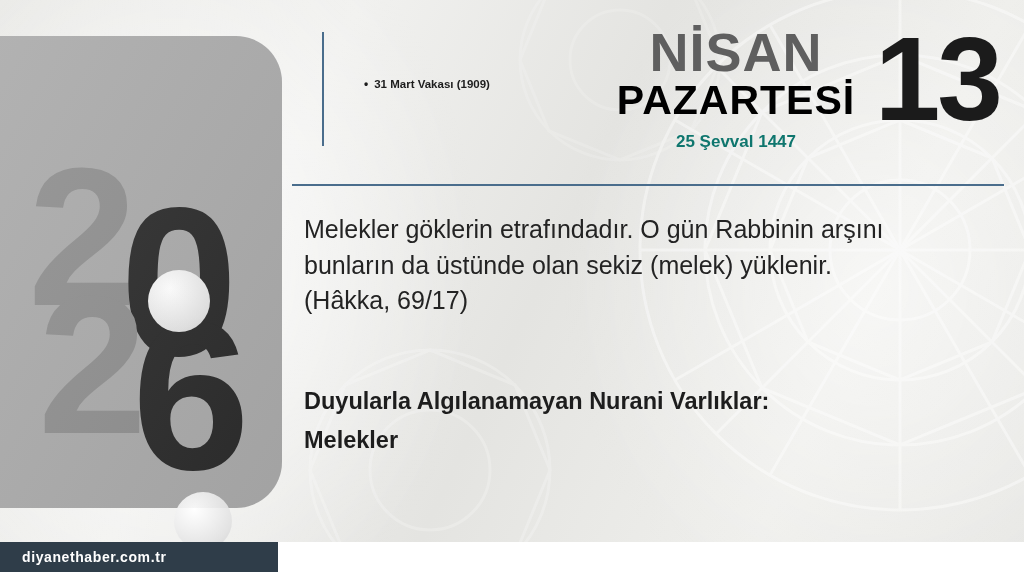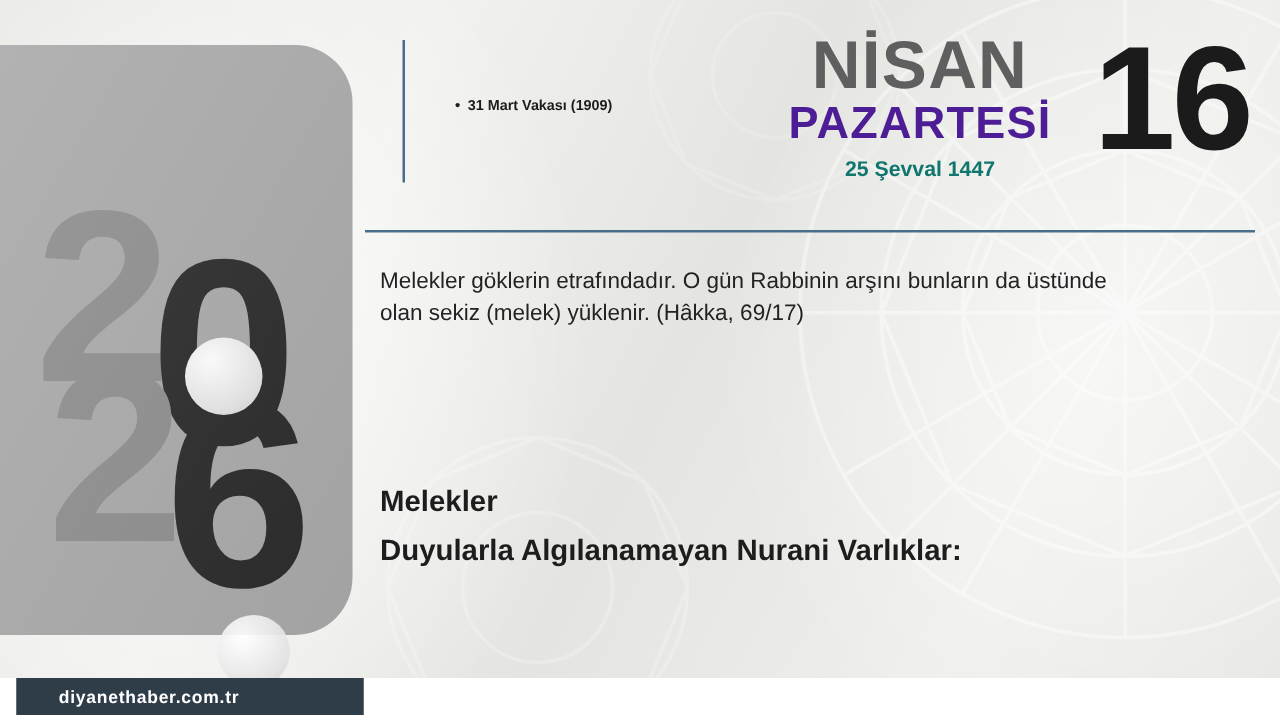--- a/index.html
+++ b/index.html
@@ -170,23 +170,23 @@
     text-align: center;
   }
   .month {
     font-size: 54px;
     font-weight: bold;
     color: #5f5f5f;
     letter-spacing: 1px;
     line-height: 1.05;
   }
   .weekday {
-    font-size: 36px;
-    font-weight: bold;
-    color: #4c1d95;
+    font-size: 41px;
+    font-weight: bold;
+    color: #000000;
     letter-spacing: 1px;
     line-height: 1.05;
     margin-top: -2px;
   }
   .hijri {
     margin-top: 10px;
     font-size: 17px;
     font-weight: bold;
     color: #0f766e;
   }
@@ -210,21 +210,21 @@
     height: 2px;
     background: #4a6d8c;
   }
 
   
   .verse {
     position: absolute;
     left: 304px;
     top: 212px;
     width: 612px;
-    font-size: 18px;
+    font-size: 25px;
     line-height: 1.42;
     color: #232323;
   }
   .topic {
     position: absolute;
     left: 304px;
     top: 382px;
     width: 620px;
     font-size: 23.5px;
     font-weight: bold;
@@ -243,23 +243,22 @@
   }
   .site-tag {
     position: absolute;
     left: 0;
     bottom: 4px;
     width: 278px;
     height: 30px;
     background: #2f3d49;
     display: flex;
     align-items: center;
-    padding-left: 34px;
+    padding-left: 22px;
     box-sizing: border-box;
-    margin-left: 13px;
   }
   .site-tag span {
     color: #ffffff;
     font-size: 14px;
     font-weight: bold;
     letter-spacing: 0.6px;
   }
 </style>
 </head>
 <body>
@@ -324,30 +323,30 @@
         <span>31 Mart Vakası (1909)</span>
       </div>
     </div>
 
     <div class="date-block">
       <div class="month">NİSAN</div>
       <div class="weekday">PAZARTESİ</div>
       <div class="hijri">25 Şevval 1447</div>
     </div>
 
-    <div class="day-number">16</div>
+    <div class="day-number">13</div>
   </div>
 
   <div class="divider"></div>
 
   <div class="verse">Melekler göklerin etrafındadır. O gün Rabbinin arşını bunların da üstünde olan sekiz (melek) yüklenir. (Hâkka, 69/17)</div>
 
   <div class="topic">
+    <div>Duyularla Algılanamayan Nurani Varlıklar:</div>
     <div>Melekler</div>
-    <div>Duyularla Algılanamayan Nurani Varlıklar:</div>
   </div>
 
   <div class="footer-bar">
     <div class="site-tag">
       <span>diyanethaber.com.tr</span>
     </div>
   </div>
 
 </div>
 

